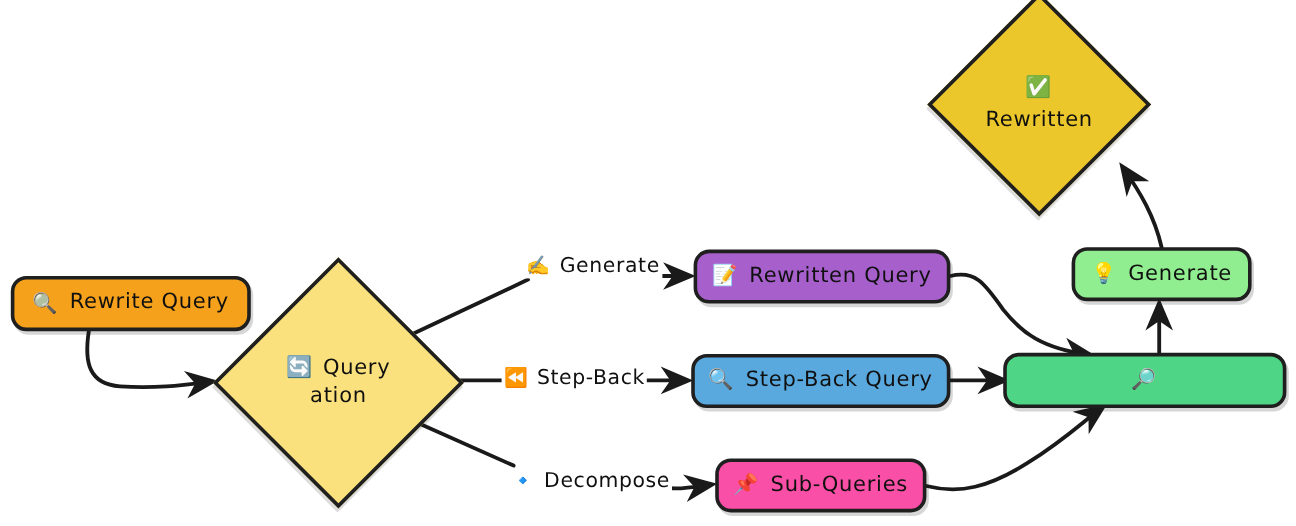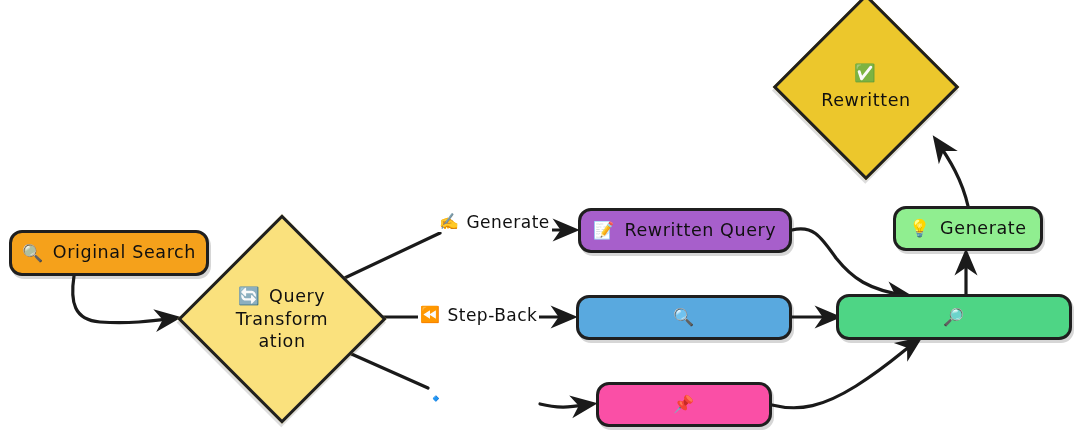--- a/index.html
+++ b/index.html
@@ -131,58 +131,60 @@
 
     <path class="edge-path" d="M 772,405 C 800,412 824,406 856,386 C 888,366 904,350 918,340" marker-end="url(#arrowhead)"></path>
 
     <path class="edge-path" d="M 966,295 L 966,254" marker-end="url(#arrowhead)"></path>
 
     <path class="edge-path" d="M 968,206 C 962,180 950,160 936,140" marker-end="url(#arrowhead)"></path>
   </svg>
 
   <div class="node" style="left:9px; top:230px; width:200px; height:46px; background:#F5A11B;">
     <span class="ico">🔍</span>
-    <span class="label">Original Search</span>
+    <span class="label">Rewrite Query</span>
   </div>
 
   <div class="diamond" style="left:208px; top:245px; width:148px; height:148px; background:#FAE17D;"></div>
   <div class="diamond-content" style="left:208px; top:245px; width:148px; height:148px;">
     <div class="row">
       <span class="ico">🔄</span>
       <span>Query</span>
     </div>
-    <div>Transform</div>
     <div>ation</div>
   </div>
 
   <div class="edge-label" style="left:437px; top:212px;">
     <span class="badge-ico">✍️</span>
     <span>Generate</span>
   </div>
 
   <div class="edge-label" style="left:418px; top:305px;">
     <span class="badge-ico">⏪</span>
     <span>Step-Back</span>
   </div>
 
   <div class="edge-label" style="left:424px; top:391px;">
     <span class="badge-ico">🔹</span>
+    <span>Decompose</span>
   </div>
 
   <div class="node" style="left:578px; top:208px; width:214px; height:45px; background:#A75FCB;">
     <span class="ico">📝</span>
     <span class="label">Rewritten Query</span>
   </div>
 
   <div class="node" style="left:576px; top:295px; width:216px; height:45px; background:#59A9DF;">
     <span class="ico">🔍</span>
+    <span class="label">Step-Back Query</span>
   </div>
 
   <div class="node" style="left:596px; top:382px; width:176px; height:45px; background:#FA4FA6;">
     <span class="ico">📌</span>
+    <span class="label">Sub-Queries</span>
   </div>
 
   <div class="node" style="left:836px; top:294px; width:236px; height:46px; background:#4ED585;">
     <span class="ico">🔎</span>
   </div>
 
   <div class="node" style="left:893px; top:206px; width:150px; height:45px; background:#90EE90;">
     <span class="ico">💡</span>
     <span class="label">Generate</span>
   </div>

